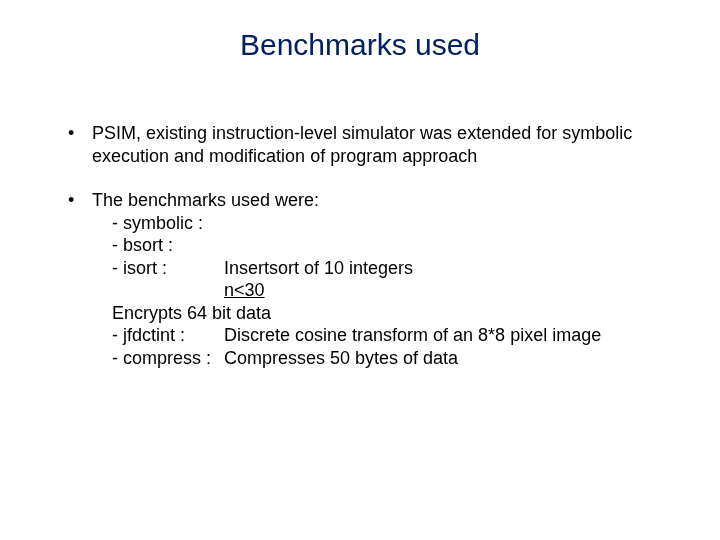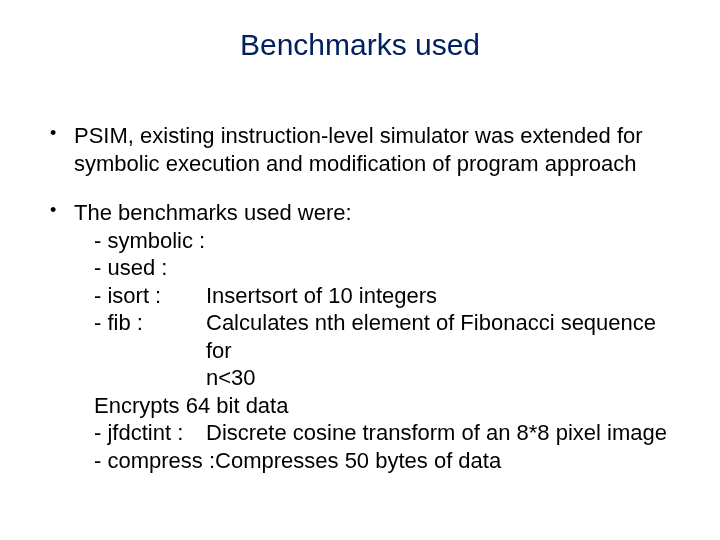--- a/index.html
+++ b/index.html
@@ -21,22 +21,22 @@
   .title {
     text-align: center;
     font-size: 30px;
     color: #002060;
     margin-bottom: 60px;
     font-weight: normal;
   }
   .bullets {
     list-style: none;
     padding: 0;
-    margin: 0;
-    font-size: 22px;
+    margin: 18px;
+    font-size: 18px;
     line-height: 1.25;
   }
   .bullets > li {
     position: relative;
     padding-left: 34px;
     margin-bottom: 22px;
   }
   .bullets > li::before {
     content: "•";
     position: absolute;
@@ -55,49 +55,46 @@
   }
   .bm-name {
     flex: 0 0 112px;
     white-space: pre;
   }
   .bm-desc {
     flex: 1 1 auto;
   }
   .bm-cont {
     padding-left: 132px;
+    text-decoration: underline;
   }
 </style>
 </head>
 <body>
 
 <div class="slide">
   <div class="title">Benchmarks used</div>
 
   <ul class="bullets">
     <li>
       <span>PSIM, existing instruction-level simulator was extended for symbolic execution and modification of program approach</span>
     </li>
     <li>
       <span>The benchmarks used were:</span>
       <div class="sublist">
 
         <div class="benchmark-row">
           <span class="bm-name">- symbolic :</span>
         </div>
         <div class="benchmark-row">
-          <span class="bm-name">- used :</span>
+          <span class="bm-name">- bsort :</span>
         </div>
         <div class="benchmark-row">
           <span class="bm-name">- isort :</span>
           <span class="bm-desc">Insertsort of 10 integers</span>
-        </div>
-        <div class="benchmark-row">
-          <span class="bm-name">- fib :</span>
-          <span class="bm-desc">Calculates nth element of Fibonacci sequence for</span>
         </div>
         <div class="bm-cont">n&lt;30</div>
 
         <div class="benchmark-row">
           <span class="bm-desc">Encrypts 64 bit data</span>
         </div>
         <div class="benchmark-row">
           <span class="bm-name">- jfdctint :</span>
           <span class="bm-desc">Discrete cosine transform of an 8*8 pixel image</span>
         </div>

